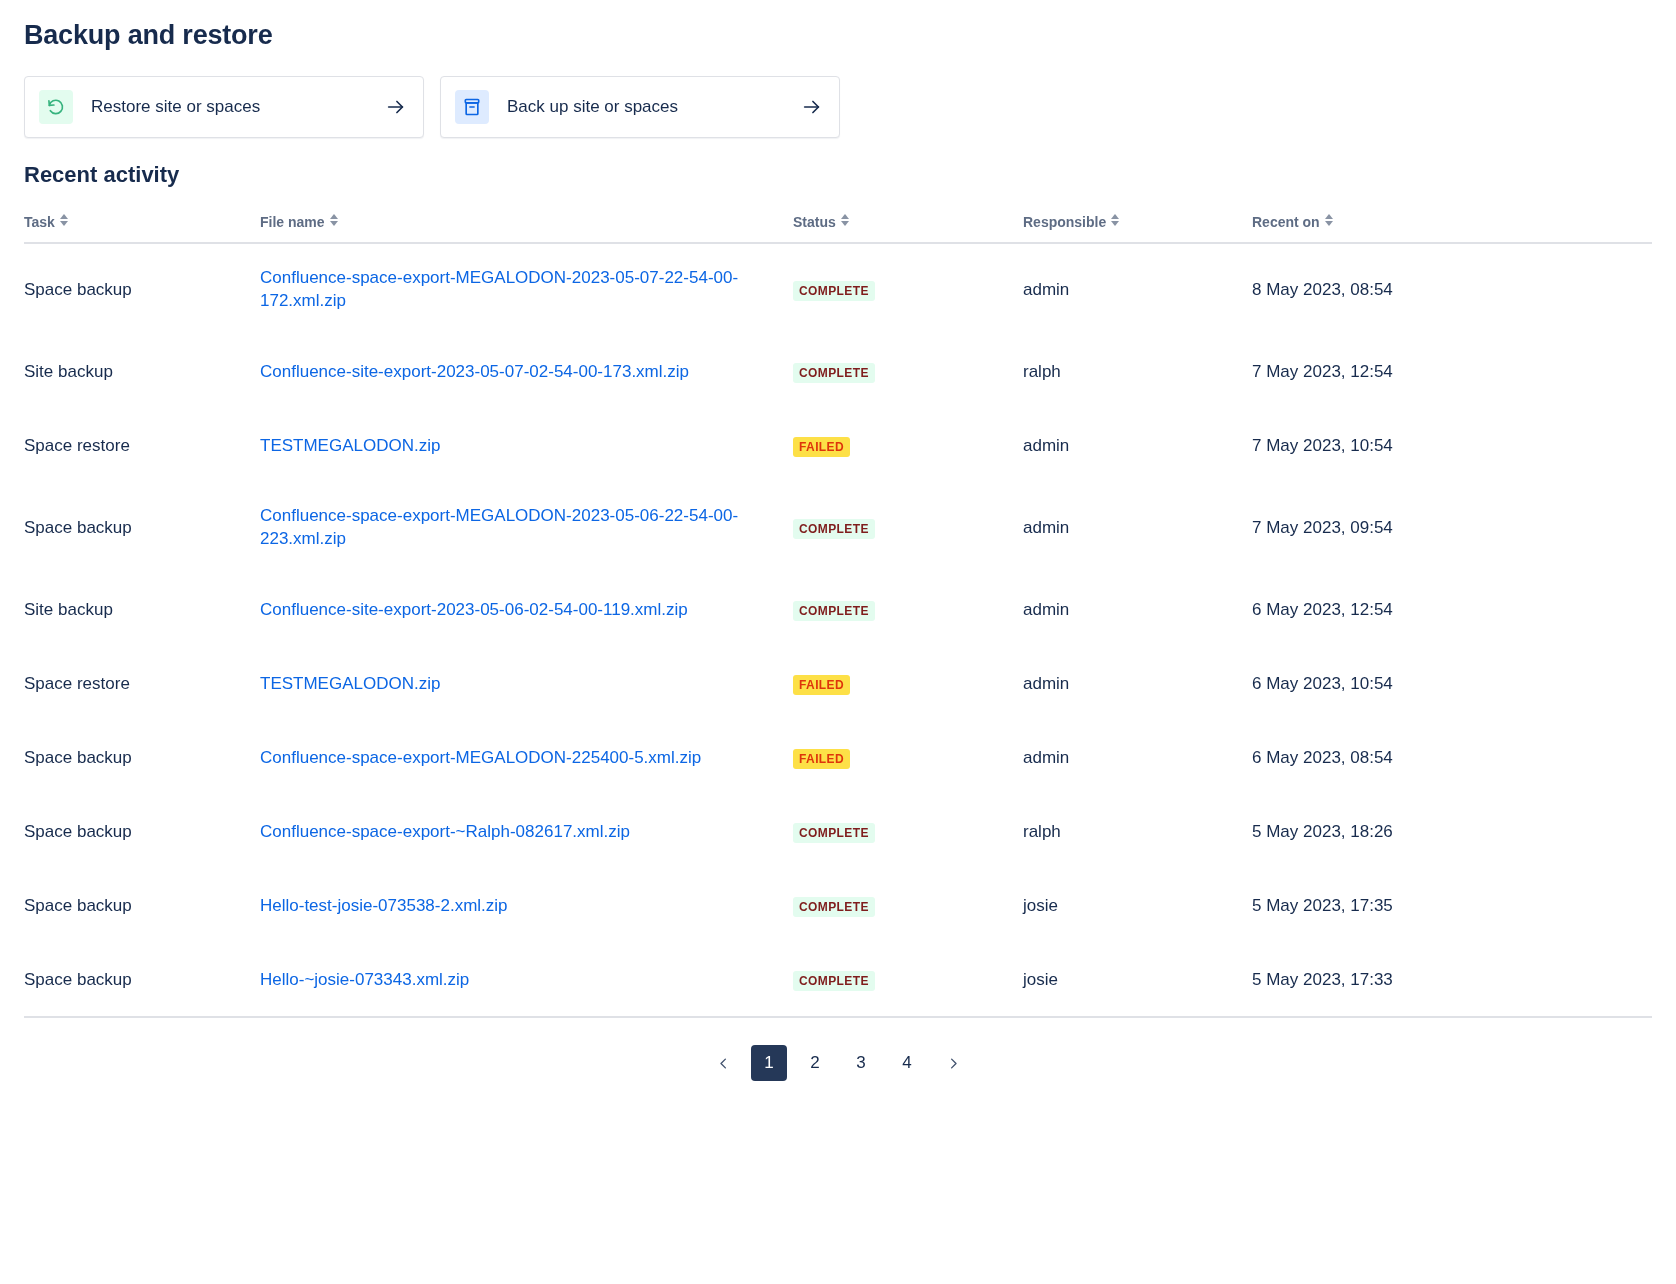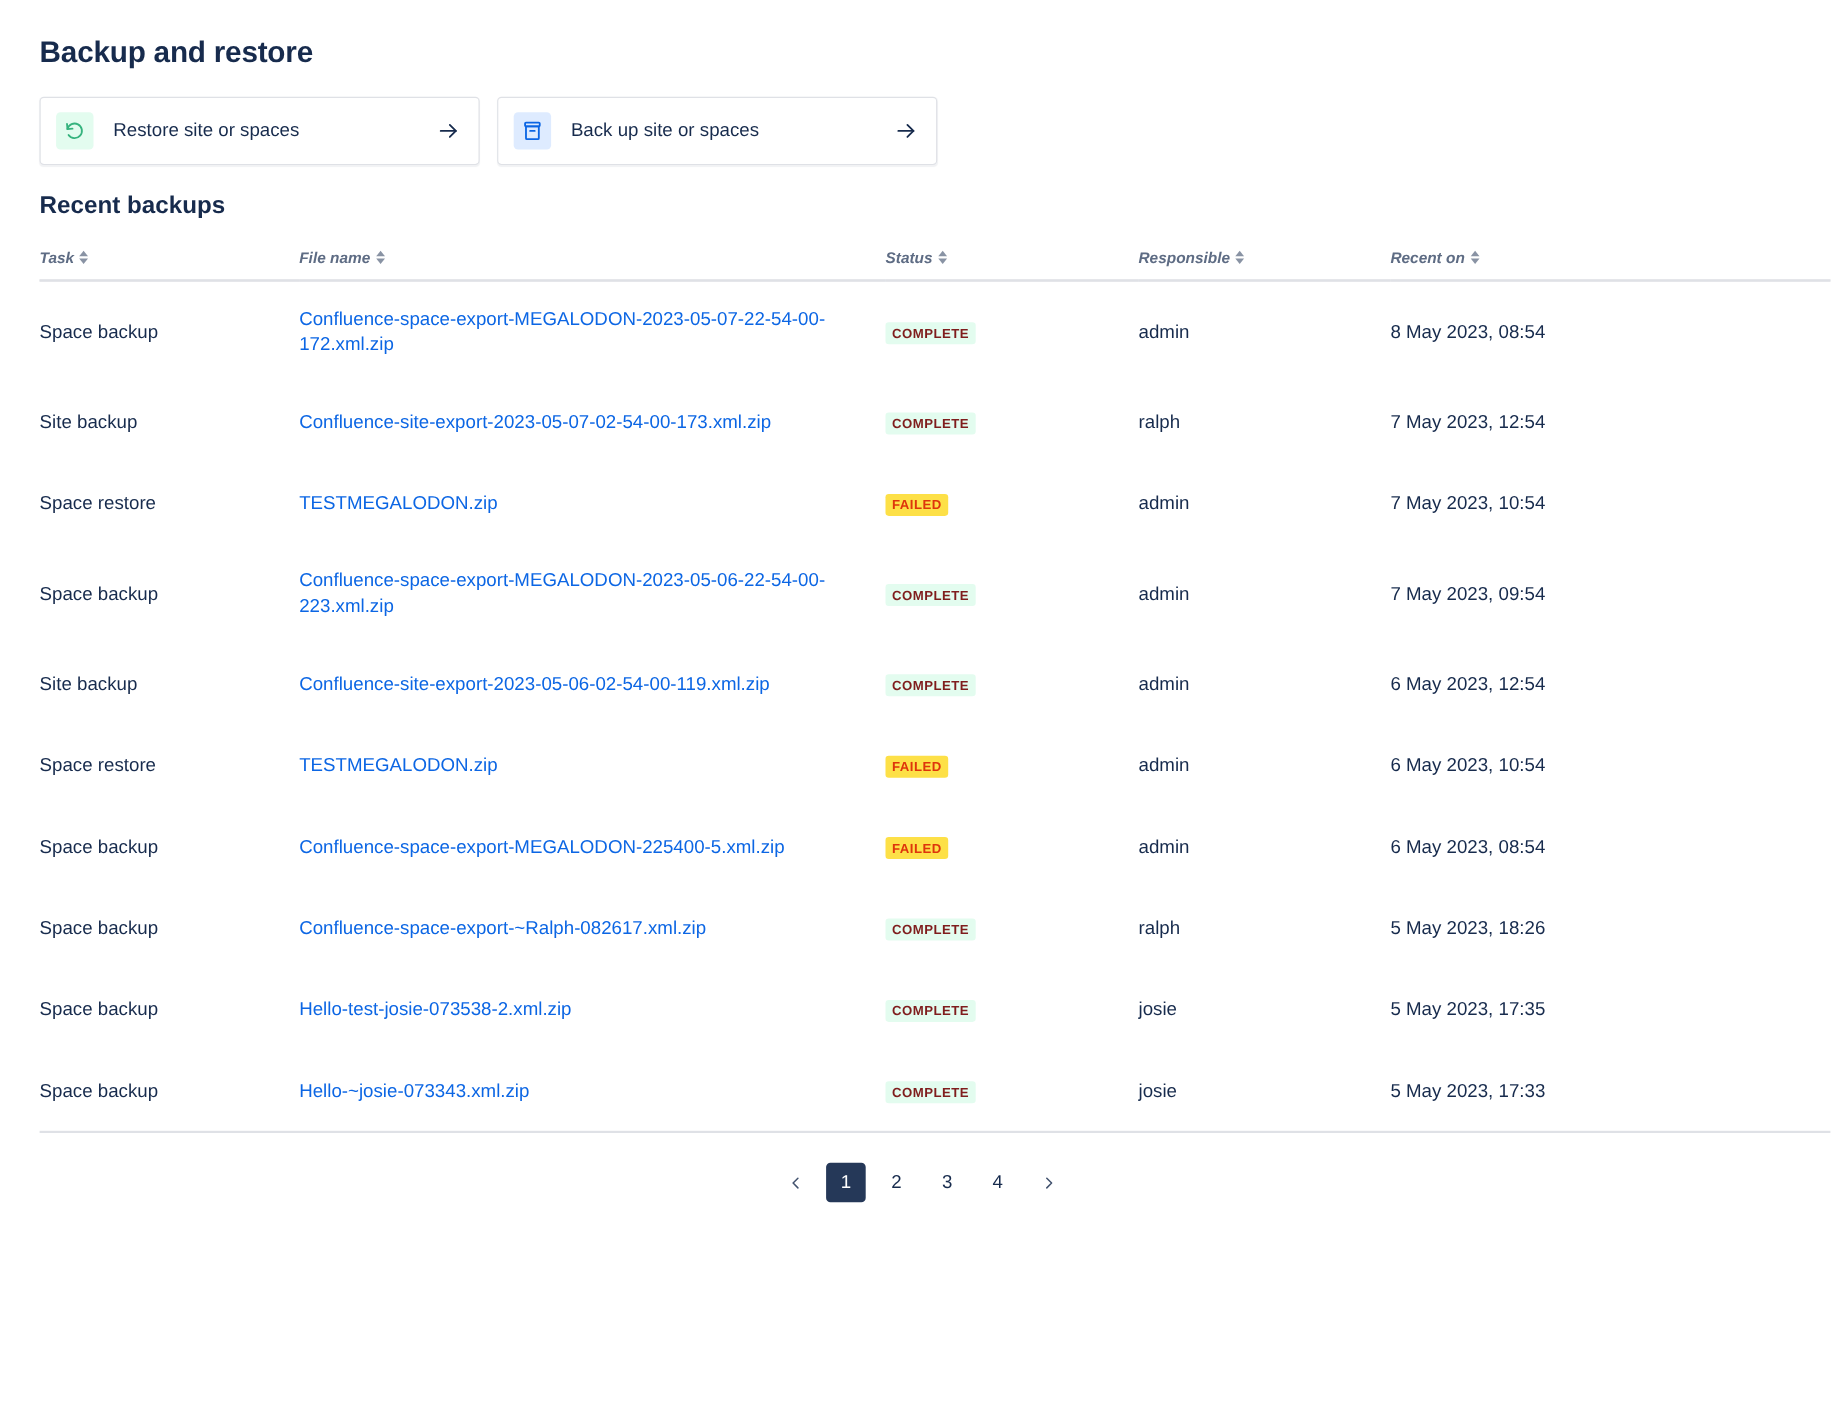--- a/index.html
+++ b/index.html
@@ -4,21 +4,21 @@
 <style>
   * { box-sizing: border-box; }
   html, body {
     margin: 0; padding: 0;
     width: 1676px; height: 1284px;
     background: #ffffff;
     font-family: "Liberation Sans", sans-serif;
     color: #172B4D;
     -webkit-font-smoothing: antialiased;
   }
-  .page { width: 1676px; height: 1284px; padding: 12px; position: relative; overflow: hidden; }
+  .page { width: 1676px; height: 1284px; padding: 0; position: relative; overflow: hidden; }
 
   
   .page-title {
     font-size: 27px;
     font-weight: 600;
     color: #172B4D;
     letter-spacing: -0.2px;
     margin: 0;
     padding: 18px 0 0 24px;
     line-height: 34px;
@@ -99,21 +99,21 @@
   table.activity thead th {
     text-align: left;
     font-size: 14px;
     font-weight: 700;
     color: #5E6C84;
     padding: 0 0 12px 0;
     border-bottom: 2px solid #DFE1E6;
     vertical-align: bottom;
     white-space: nowrap;
   }
-  .th-inner { display: inline-flex; align-items: center; gap: 5px; font-style: italic; }
+  .th-inner { display: inline-flex; gap: 5px; }
   .sort-caret { display: inline-flex; flex-direction: column; gap: 2px; }
   .sort-caret i {
     display: block;
     width: 0; height: 0;
     border-left: 4px solid transparent;
     border-right: 4px solid transparent;
   }
   .sort-caret i.up { border-bottom: 5px solid #8993A4; }
   .sort-caret i.dn { border-top: 5px solid #8993A4; }
 
@@ -226,21 +226,21 @@
       <span class="card-arrow">
         <svg width="22" height="22" viewBox="0 0 24 24" fill="none" stroke="#172B4D" stroke-width="1.8" stroke-linecap="round" stroke-linejoin="round">
           <line x1="4" y1="12" x2="19" y2="12"></line>
           <polyline points="13,6 19,12 13,18"></polyline>
         </svg>
       </span>
     </div>
 
   </div>
 
-  <h2 class="section-title">Recent backups</h2>
+  <h2 class="section-title">Recent activity</h2>
 
 
   <div class="table-wrap">
     <table class="activity">
       <colgroup>
         <col class="c-task">
           <col class="c-file">
           <col class="c-status">
           <col class="c-resp">
           <col class="c-date">

